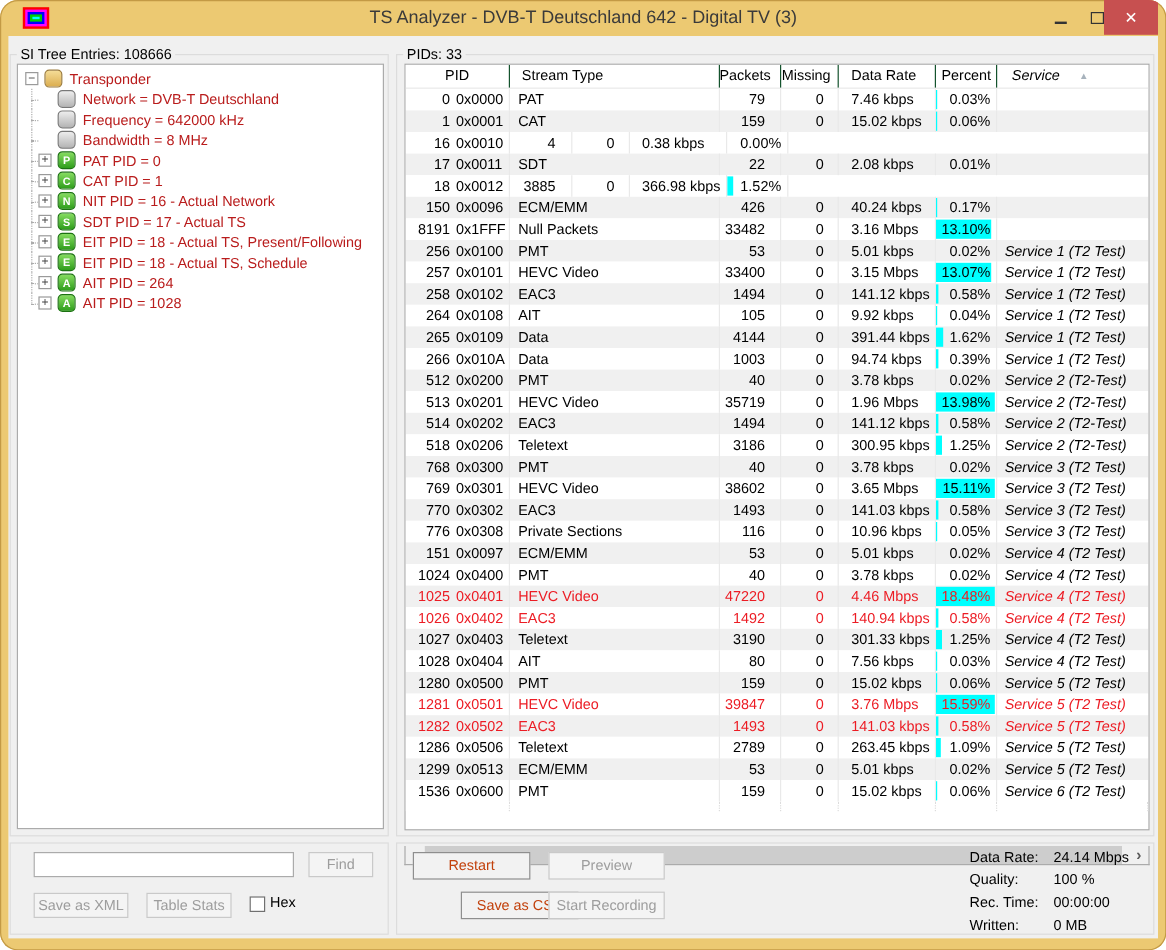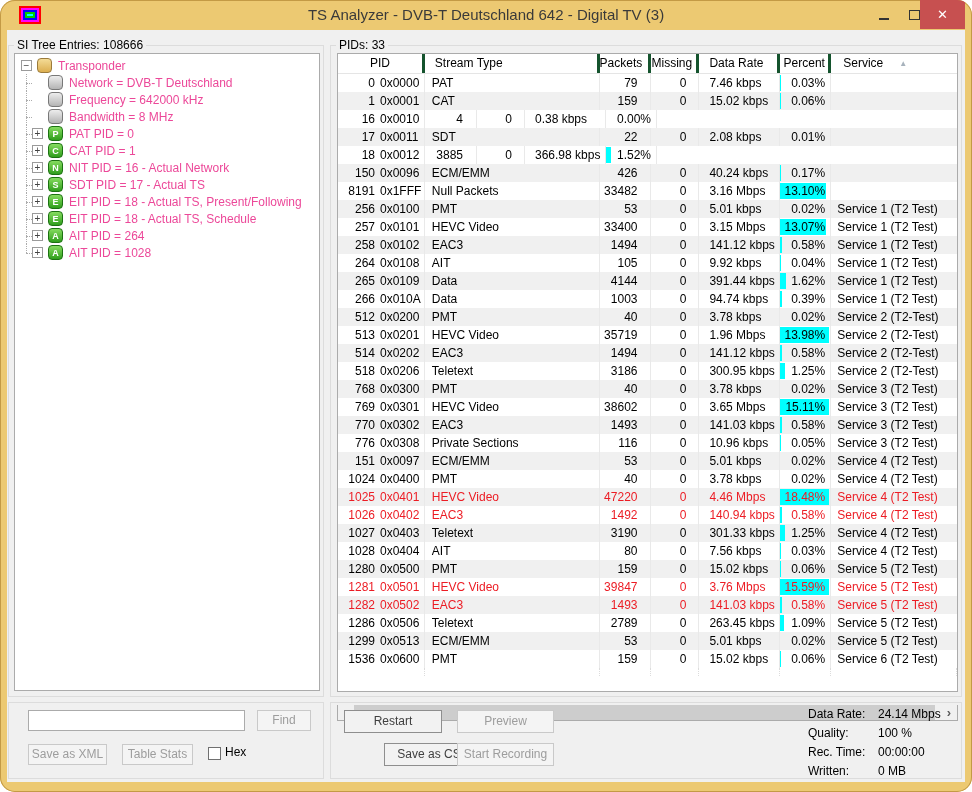--- a/index.html
+++ b/index.html
@@ -43,61 +43,61 @@
   .tree-item.lvl1:last-child::before{bottom:50%;}
   .tree-item.lvl1::after{content:'';position:absolute;left:11px;top:50%;width:6px;border-top:1px dotted #ACACAC;}
   .expander{flex:0 0 11px;height:11px;border:1px solid #9A9A9A;background:#fff;font-size:10px;
             line-height:9px;text-align:center;color:#444;margin-right:5px;z-index:1;}
   .expander.hidden{visibility:hidden;}
   .ticon{flex:0 0 15px;height:15px;border-radius:4px;margin-right:6px;font-size:9px;font-weight:bold;
          color:#fff;text-align:center;line-height:15px;}
   .ti-folder{background:linear-gradient(#F4DC96,#DCAE50);border:1px solid #9B7B3B;}
   .ti-gray{background:linear-gradient(#EDEDED,#B4B4B4);border:1px solid #787878;}
   .ti-green{background:linear-gradient(#86DC60,var(--tree-icon-green,#2F9E1C));border:1px solid #1C7212;}
-  .tlabel{color:#ec4899;}
+  .tlabel{color:#b91c1c;}
 
   
   .table{position:absolute;left:330px;top:23px;width:621px;height:639px;background:#fff;
          border:1px solid #ABABAB;font-size:12px;overflow:hidden;}
   .tbl-header{display:flex;height:20px;border-bottom:1px solid #E5E5E5;background:#fff;}
-  .h{display:block;line-height:19px;color:#000;border-right:3px solid #14532d;overflow:hidden;white-space:nowrap;}
+  .h{display:block;line-height:19px;color:#000;border-right:1px solid #14532d;overflow:hidden;white-space:nowrap;}
   .row{display:flex;height:18px;background:#fff;}
   .row.alt{background:var(--row-alt,#F0F0F0);}
   .row.alert .c, .row.alert .pct-text{color:var(--alert-text,#EC1C24);}
   .c{display:block;line-height:18px;color:#000;border-right:1px solid #E9E9E9;overflow:hidden;white-space:nowrap;position:relative;}
   .c-pid{width:87px;display:flex;}
   .pid-dec{display:inline-block;width:37px;text-align:right;}
   .pid-hex{margin-left:5px;}
   .c-type{width:175px;padding-left:7px;}
   .c-pkt{width:52px;text-align:right;padding-right:13px;}
   .c-miss{width:48px;text-align:right;padding-right:12px;}
   .c-rate{width:81px;padding-left:10px;}
   .c-pct{width:51px;}
-  .c-svc{width:126px;padding-left:6px;border-right:none;}
+  .c-svc{width:126px;padding-left:6px;border-right:none;font-style:italic;}
   .h.c-pid{text-align:center;display:block;}
   .h.c-type{padding-left:10px;}
   .h.c-rate{padding-left:10px;}
   .h.c-pct{text-align:center;padding:0;}
   .h.c-svc{padding-left:12px;}
   .sort-arrow{font-size:8px;color:#A7B2BC;margin-left:16px;vertical-align:1px;}
   .bar{position:absolute;left:0;top:1px;bottom:1px;background:var(--percent-bar,#00FFFF);}
   .pct-text{position:absolute;right:5px;top:0;line-height:18px;z-index:1;margin-left:9px;}
   .row.filler{height:8px;}
   .row.filler .c{border-right:1px dotted #DCDCDC;}
 
   .hscroll{position:absolute;left:330px;top:675px;width:621px;height:16px;background:#F0F0F0;
            border:1px solid #ABABAB;border-top:none;display:flex;align-items:center;}
   .sb-arrow{flex:0 0 16px;text-align:center;font-size:13px;color:#5a5a5a;line-height:15px;font-weight:bold;}
   .sb-thumb{height:15px;background:#CDCDCD;flex:1 1 auto;margin-right:6px;}
 
   
   .find-input{position:absolute;left:21px;top:680px;width:217px;height:21px;border:1px solid #ABABAB;
               background:#fff;font-size:12px;padding:0 4px;outline:none;font-family:inherit;}
   .btn{position:absolute;font-size:12px;text-align:center;border:1px solid #8E8E8E;background:#F2F2F2;
-       color:#404040;line-height:19px;cursor:default;}
+       color:#c2410c;line-height:19px;cursor:default;}
   .btn.disabled{border-color:#C9C9C9;background:#F4F4F4;color:#9D9D9D;}
   .btn-find{left:250px;top:680px;width:54px;height:21px;}
   .btn-xml{left:21px;top:714px;width:79px;height:21px;}
   .btn-tstats{left:115px;top:714px;width:71px;height:21px;}
   .checkbox{position:absolute;left:201px;top:717px;width:13px;height:13px;border:1px solid #707070;background:#fff;}
   .checkbox-label{position:absolute;left:218px;top:715px;font-size:12px;color:#000;}
 
   
   .btn-restart{left:337px;top:680px;width:98px;height:23px;line-height:21px;}
   .btn-preview{left:450px;top:680px;width:97px;height:23px;line-height:21px;}

